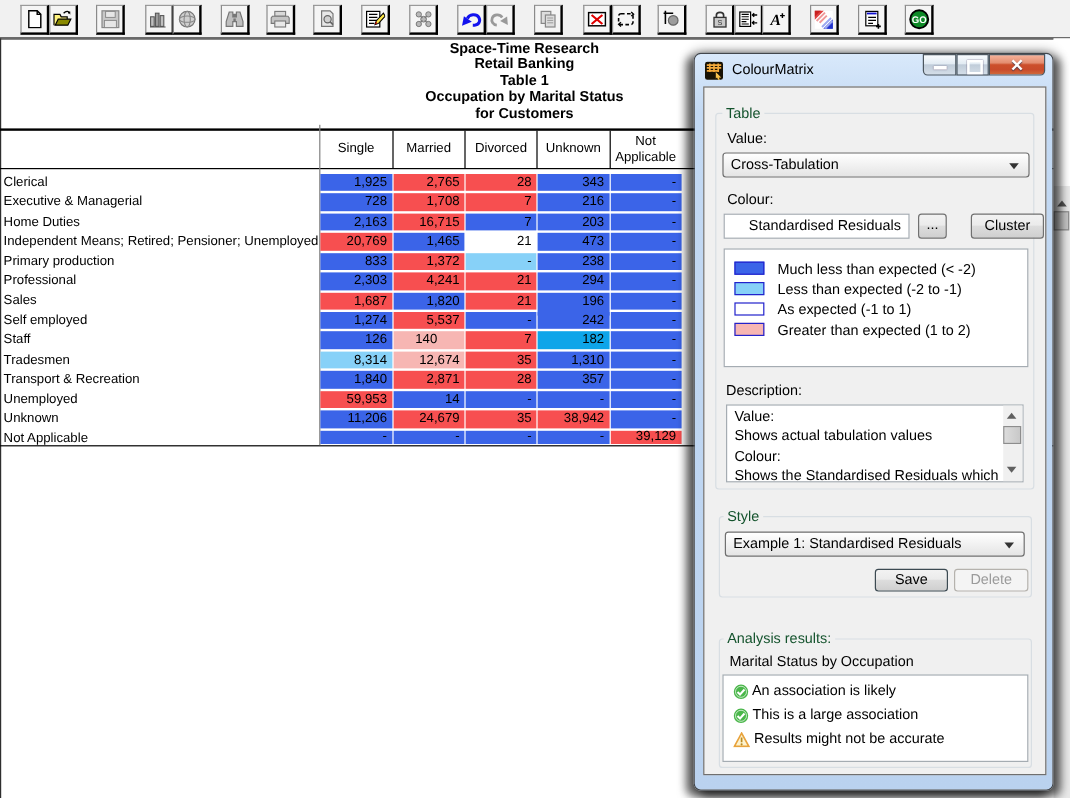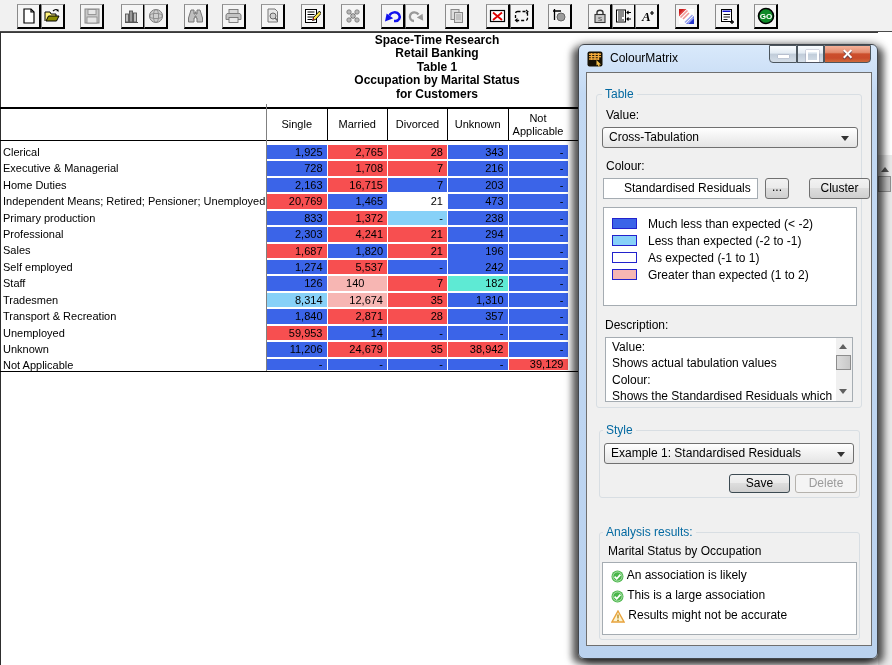--- a/index.html
+++ b/index.html
@@ -34,21 +34,21 @@
 .capbtn { position:absolute; top:0px; height:18px; border:1px solid #4C565E; }
 #capmin { left:190px; width:28px; border-radius:0 0 0 4px; background:linear-gradient(180deg,#FAFCFE 0%,#E2EBF3 45%,#C0CCD9 50%,#D4DEE8 100%); }
 #capmax { left:218px; width:27px; background:linear-gradient(180deg,#FAFCFE 0%,#E2EBF3 45%,#C0CCD9 50%,#D4DEE8 100%); }
 #capclose { left:245px; width:47px; border-radius:0 0 4px 0; background:linear-gradient(180deg,#F6B29A 0%,#E38D70 40%,#CC4F2C 50%,#C94B2B 75%,#D06A3A 100%); }
 #capmin::after { content:""; position:absolute; left:8px; top:9px; width:11px; height:3px; background:#fff; box-shadow:0 0 1px #546; }
 #capmax::after { content:""; position:absolute; left:8px; top:4px; width:9px; height:8px; border:2px solid #fff; box-shadow:0 0 1px #546; }
 #capclose::after { content:"✕"; position:absolute; left:0; right:0; top:0px; text-align:center; color:#fff; font-size:14px; font-weight:bold; text-shadow:0 1px 1px #434; }
 #dcontent { position:absolute; left:7px; top:27px; width:286px; height:574px; background:#F0F0F0; border:1px solid #6F6F6F; }
 
 .gbox { position:absolute; border:1px solid #D8DEE3; border-radius:3px; }
-.glab { position:absolute; font-size:12px; color:#0369a1; background:#F0F0F0; padding:0 3px; }
+.glab { position:absolute; font-size:12px; color:#14532d; background:#F0F0F0; padding:0 3px; }
 .lbl  { position:absolute; font-size:12px; color:#000; }
 .combo { position:absolute; height:21px; border:1px solid #707070; border-radius:3px;
    background:linear-gradient(180deg,#FFFFFF 0%,#F0F0F0 55%,#E4E4E4 100%);
    font-size:12px; color:#000; line-height:19px; padding-left:6px; }
 .combo::after { content:""; position:absolute; right:8px; top:8px; width:0; height:0;
    border-left:4px solid transparent; border-right:4px solid transparent; border-top:5px solid #333; }
 .tbox { position:absolute; background:#fff; border:1px solid #A5ACB2; font-size:12px; color:#000; }
 .w7btn { position:absolute; height:21px; border:1px solid #707070; border-radius:3px;
    background:linear-gradient(180deg,#F2F2F2 0%,#EBEBEB 45%,#DDDDDD 50%,#CFCFCF 100%);
    font-size:12px; color:#000; text-align:center; }
@@ -281,21 +281,21 @@
 <div class="rlab" style="top:258.6px;height:16.43px">Self employed</div>
 <div class="cell" style="left:267.0px;top:260.0px;width:59.5px;height:14.4px;background:#3B64E8;">1,274</div>
 <div class="cell" style="left:327.5px;top:260.0px;width:59.5px;height:14.4px;background:#F74F50;">5,537</div>
 <div class="cell" style="left:388.0px;top:260.0px;width:59.0px;height:14.4px;background:#3B64E8;">-</div>
 <div class="cell" style="left:448.0px;top:260.0px;width:59.5px;height:14.4px;background:#3B64E8;">242</div>
 <div class="cell" style="left:508.5px;top:260.0px;width:59.0px;height:14.4px;background:#3B64E8;">-</div>
 <div class="rlab" style="top:275.0px;height:16.43px">Staff</div>
 <div class="cell" style="left:267.0px;top:276.4px;width:59.5px;height:14.4px;background:#3B64E8;">126</div>
 <div class="cell" style="left:327.5px;top:276.4px;width:59.5px;height:14.4px;background:#F7B6B3;text-align:center;">140</div>
 <div class="cell" style="left:388.0px;top:276.4px;width:59.0px;height:14.4px;background:#F74F50;">7</div>
-<div class="cell" style="left:448.0px;top:276.4px;width:59.5px;height:14.4px;background:#5eead4;">182</div>
+<div class="cell" style="left:448.0px;top:276.4px;width:59.5px;height:14.4px;background:#0ea5e9;">182</div>
 <div class="cell" style="left:508.5px;top:276.4px;width:59.0px;height:14.4px;background:#3B64E8;">-</div>
 <div class="rlab" style="top:291.5px;height:16.43px">Tradesmen</div>
 <div class="cell" style="left:267.0px;top:292.9px;width:59.5px;height:14.4px;background:#87D1F8;">8,314</div>
 <div class="cell" style="left:327.5px;top:292.9px;width:59.5px;height:14.4px;background:#F7B6B3;">12,674</div>
 <div class="cell" style="left:388.0px;top:292.9px;width:59.0px;height:14.4px;background:#F74F50;">35</div>
 <div class="cell" style="left:448.0px;top:292.9px;width:59.5px;height:14.4px;background:#3B64E8;">1,310</div>
 <div class="cell" style="left:508.5px;top:292.9px;width:59.0px;height:14.4px;background:#3B64E8;">-</div>
 <div class="rlab" style="top:307.9px;height:16.43px">Transport &amp; Recreation</div>
 <div class="cell" style="left:267.0px;top:309.3px;width:59.5px;height:14.4px;background:#3B64E8;">1,840</div>
 <div class="cell" style="left:327.5px;top:309.3px;width:59.5px;height:14.4px;background:#F74F50;">2,871</div>

